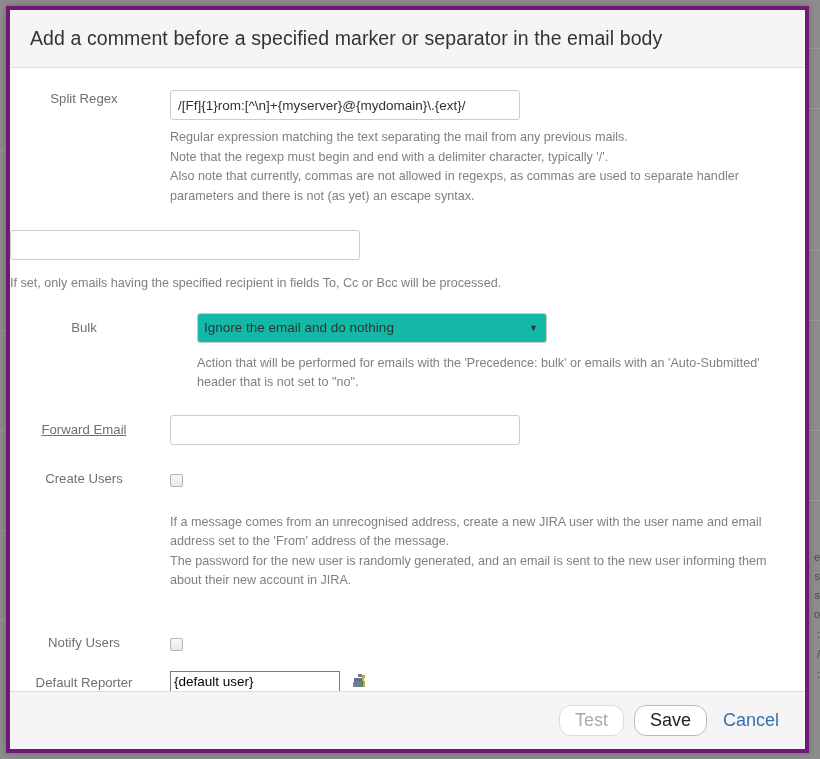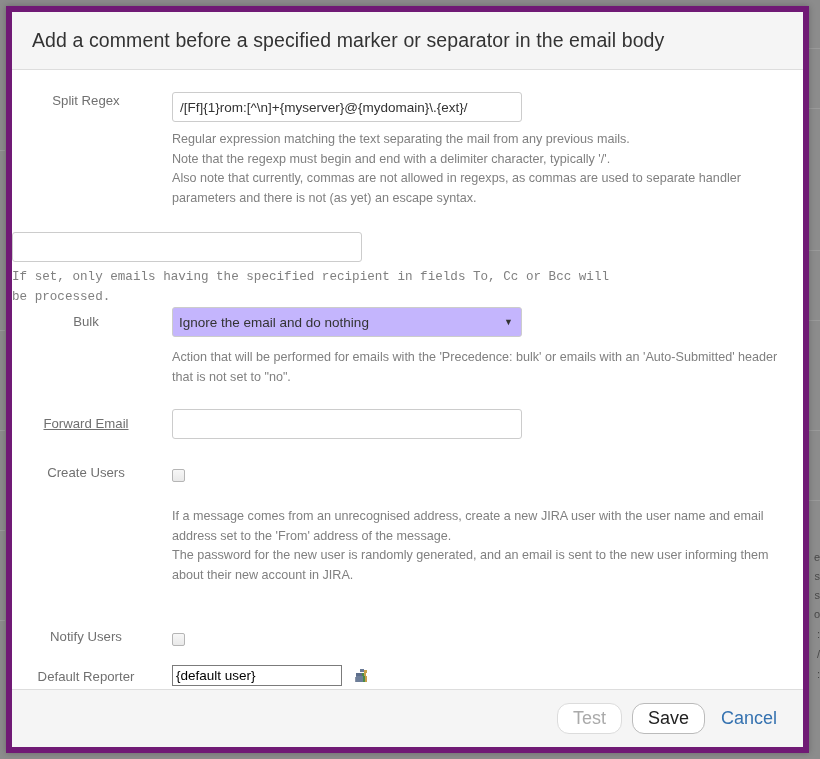--- a/index.html
+++ b/index.html
@@ -33,21 +33,21 @@
     height: 1px;
   }
 
   #dialog {
     position: absolute;
     left: 6px;
     top: 6px;
     width: 803px;
     height: 747px;
     background: #ffffff;
-    border: 6px solid #701a75;
+    border: 4px solid #701a75;
     box-shadow: 0 0 6px rgba(0,0,0,.25);
     display: flex;
     flex-direction: column;
   }
 
   #dialog-header {
     background: #f5f5f5;
     border-bottom: 1px solid #dddddd;
     height: 58px;
     flex: 0 0 58px;
@@ -105,21 +105,21 @@
 
   select.select-input {
     width: 350px;
     height: 30px;
     border: 1px solid #cccccc;
     border-radius: 3px;
     padding: 3px 6px;
     font-size: 13.5px;
     color: #333333;
     font-family: "Liberation Sans", sans-serif;
-    background: #c4b5fd;
+    background: #14b8a6;
     -webkit-appearance: none;
     appearance: none;
     outline: none;
   }
   .select-wrap {
     position: relative;
     display: inline-block;
     width: 350px;
   }
   .select-arrow {
@@ -257,27 +257,27 @@
           <p>Regular expression matching the text separating the mail from any previous mails.</p>
           <p>Note that the regexp must begin and end with a delimiter character, typically '/'.</p>
           <p>Also note that currently, commas are not allowed in regexps, as commas are used to separate handler parameters and there is not (as yet) an escape syntax.</p>
         </div>
       </div>
     </div>
 
     <div class="field-row" style="margin-top:24px;">
       <div class="field-control">
         <input class="text-input" type="text" value="" style="">
-        <div class="desc" style="margin-top:6px;font-family:Liberation Mono, monospace;">
+        <div class="desc" style="margin-top:14px;">
           <p>If set, only emails having the specified recipient in fields To, Cc or Bcc will be processed.</p>
         </div>
       </div>
     </div>
 
-    <div class="field-row" style="">
+    <div class="field-row" style="margin-top:19px;gap:27px;">
       <div class="field-label" style="line-height:30px;">Bulk</div>
       <div class="field-control">
         <span class="select-wrap">
           <select class="select-input">
             <option>Ignore the email and do nothing</option>
             <option>Forward the email</option>
             <option>Delete the email</option>
           </select>
           <span class="select-arrow">▼</span>
         </span>

